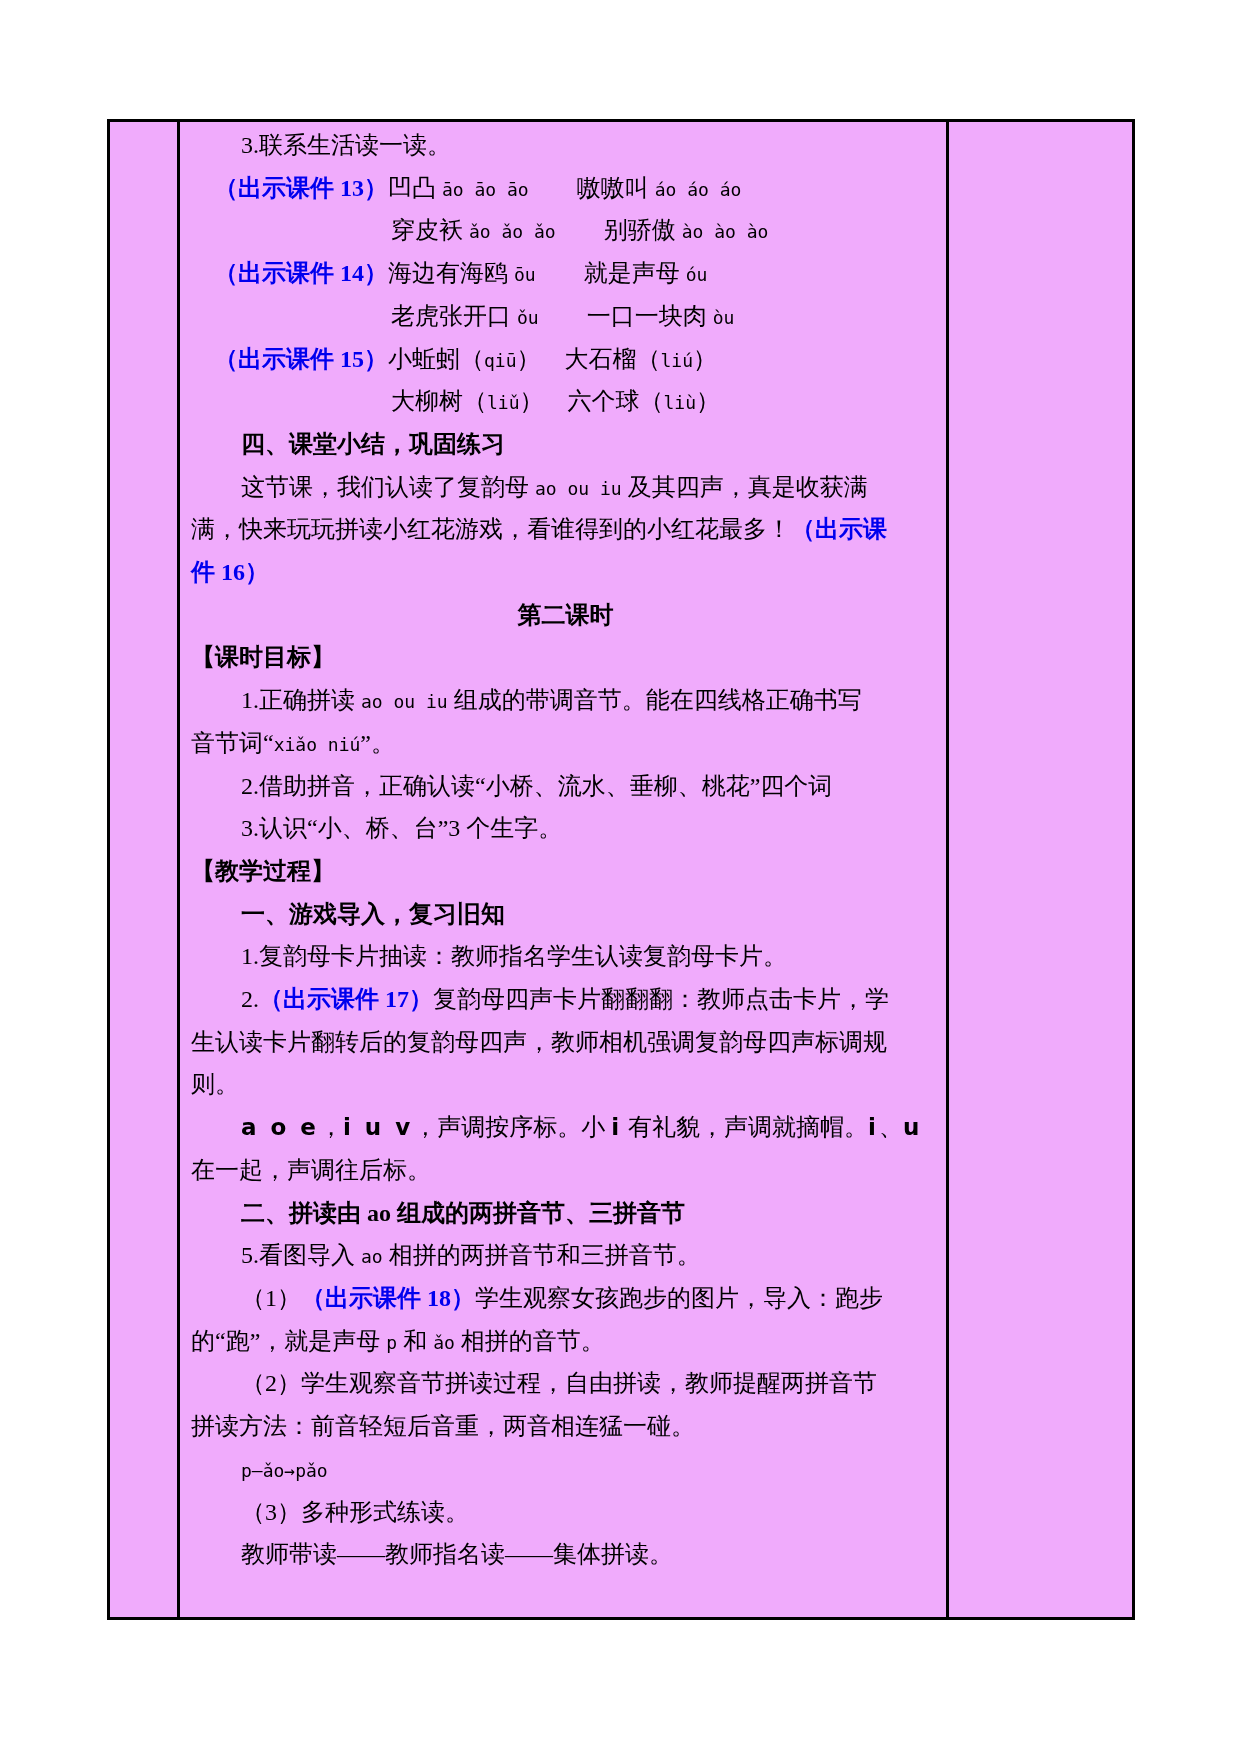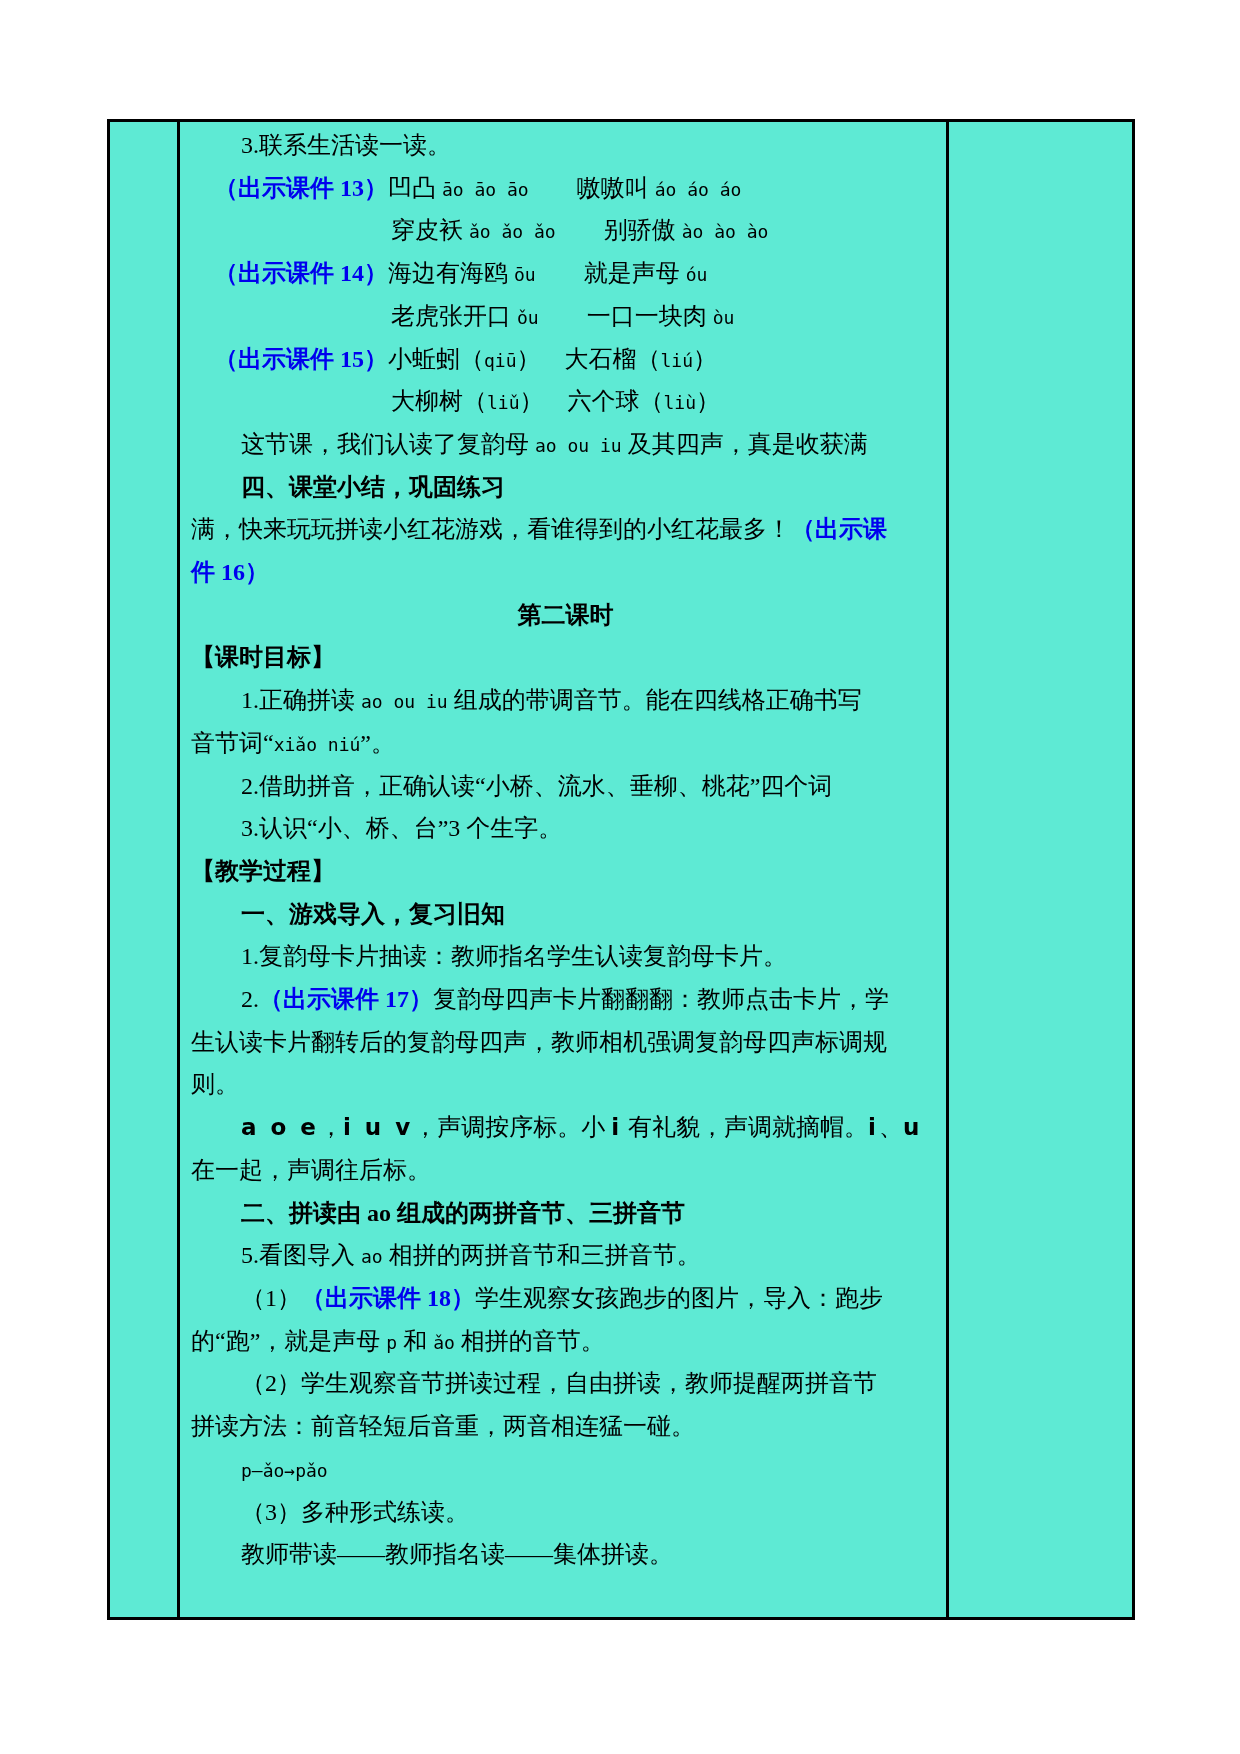--- a/index.html
+++ b/index.html
@@ -15,21 +15,21 @@
   }
   .doc-table{
     position:absolute;
     left:107px;
     top:119px;
     width:1028px;
     height:1501px;
     border:3px solid #000000;
     box-sizing:border-box;
     display:flex;
-    background:#5eead4;
+    background:#f0abfc;
   }
   .col-left{
     width:67px;
     border-right:3px solid #000000;
     box-sizing:content-box;
     flex:none;
   }
   .col-main{
     width:749px;
     flex:none;
@@ -72,22 +72,22 @@
   <div class="doc-table">
     <div class="col-left"></div>
     <div class="col-main">
         <div class="line ind-para"><span class="seg-n">3.联系生活读一读。</span></div>
         <div class="line ind-label"><span class="seg-u">（出示课件 13）</span><span class="seg-n">凹凸 </span><span class="seg-p">āo āo āo</span><span class="seg-n">　　嗷嗷叫 </span><span class="seg-p">áo áo áo</span></div>
         <div class="line ind-sub"><span class="seg-n">穿皮袄 </span><span class="seg-p">ǎo ǎo ǎo</span><span class="seg-n">　　别骄傲 </span><span class="seg-p">ào ào ào</span></div>
         <div class="line ind-label"><span class="seg-u">（出示课件 14）</span><span class="seg-n">海边有海鸥 </span><span class="seg-p">ōu</span><span class="seg-n">　　就是声母 </span><span class="seg-p">óu</span></div>
         <div class="line ind-sub"><span class="seg-n">老虎张开口 </span><span class="seg-p">ǒu</span><span class="seg-n">　　一口一块肉 </span><span class="seg-p">òu</span></div>
         <div class="line ind-label"><span class="seg-u">（出示课件 15）</span><span class="seg-n">小蚯蚓（</span><span class="seg-p">qiū</span><span class="seg-n">）　大石榴（</span><span class="seg-p">liú</span><span class="seg-n">）</span></div>
         <div class="line ind-sub"><span class="seg-n">大柳树（</span><span class="seg-p">liǔ</span><span class="seg-n">）　六个球（</span><span class="seg-p">liù</span><span class="seg-n">）</span></div>
+        <div class="line ind-para"><span class="seg-b">四、课堂小结，巩固练习</span></div>
         <div class="line ind-para"><span class="seg-n">这节课，我们认读了复韵母 </span><span class="seg-p">ao ou iu</span><span class="seg-n"> 及其四声，真是收获满</span></div>
-        <div class="line ind-para"><span class="seg-b">四、课堂小结，巩固练习</span></div>
         <div class="line ind-none"><span class="seg-n">满，快来玩玩拼读小红花游戏，看谁得到的小红花最多！</span><span class="seg-u">（出示课</span></div>
         <div class="line ind-none"><span class="seg-u">件 16）</span></div>
         <div class="line ind-center"><span class="seg-b">第二课时</span></div>
         <div class="line ind-none"><span class="seg-b">【课时目标】</span></div>
         <div class="line ind-para"><span class="seg-n">1.正确拼读 </span><span class="seg-p">ao ou iu</span><span class="seg-n"> 组成的带调音节。能在四线格正确书写</span></div>
         <div class="line ind-none"><span class="seg-n">音节词“</span><span class="seg-p">xiǎo niú</span><span class="seg-n">”。</span></div>
         <div class="line ind-para"><span class="seg-n">2.借助拼音，正确认读“小桥、流水、垂柳、桃花”四个词</span></div>
         <div class="line ind-para"><span class="seg-n">3.认识“小、桥、台”3 个生字。</span></div>
         <div class="line ind-none"><span class="seg-b">【教学过程】</span></div>
         <div class="line ind-para"><span class="seg-b">一、游戏导入，复习旧知</span></div>

